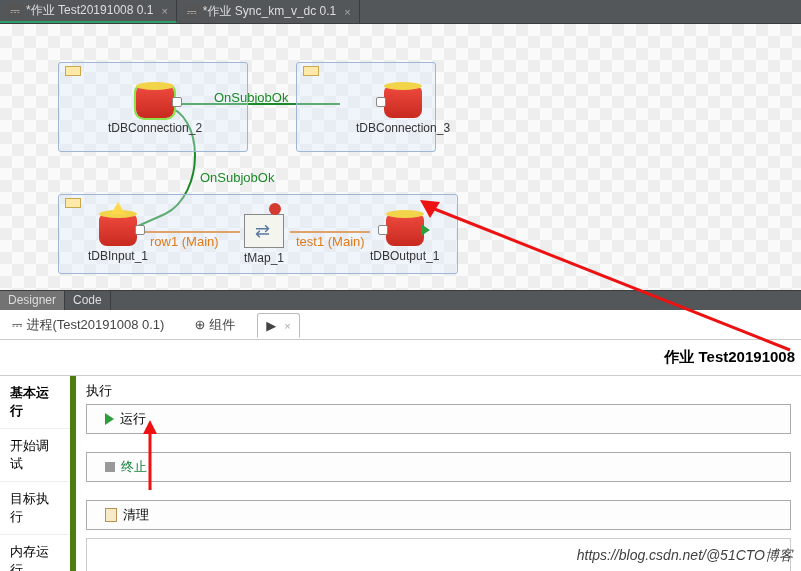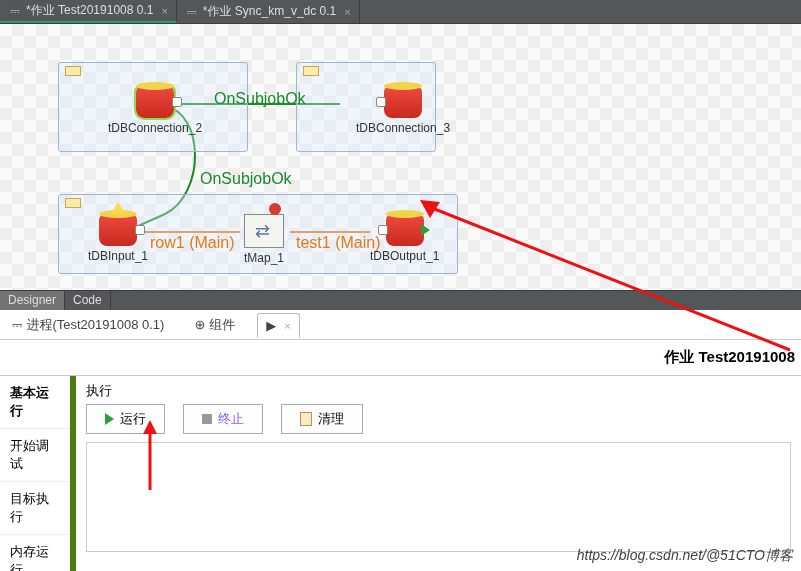--- a/index.html
+++ b/index.html
@@ -25,41 +25,41 @@
 .plug { position:absolute; top:11px; width:10px; height:10px; background:#fff; border:1px solid #888; border-radius:2px; }
 .plug.r { right:-8px; } .plug.l { left:-8px; }
 .arrow-r { position:absolute; right:-6px; top:10px; width:0;height:0;border-top:6px solid transparent;border-bottom:6px solid transparent;border-left:9px solid #2e9e3a; }
 .tmap-ico { width:40px; height:34px; border:1px solid #888; background:#f4f5ee; position:relative; }
 .tmap-ico span { position:absolute; font-size:18px; color:#5b7aa3; left:10px; top:5px; }
 .warn { position:absolute; top:-12px; left:12px; width:14px; height:12px; background:#ffd94a; clip-path: polygon(50% 0,100% 100%,0 100%); }
 .err { position:absolute; top:-12px; left:24px; width:12px; height:12px; background:#d53a2e; border-radius:50%; }
 .lbl { font-size: 12px; color:#333; margin-top:3px; white-space: nowrap; }
 
 svg.wires { position:absolute; top:0; left:0; width:100%; height:100%; pointer-events:none; }
-.wire-lbl { position:absolute; font-size:16px; }
+.wire-lbl { position:absolute; font-size:13px; }
 .green { color:#1a8a28; } .orange { color:#e07b1a; }
 
 .divider { background:#545759; height:20px; border-top:1px solid #3a3c3e; display:flex; }
 .div-tab { padding:2px 8px; font-size:12px; color:#ddd; border-right:1px solid #3a3c3e; }
 .div-tab.first { background:#737373; }
 
 .bottom-tabs { height:30px; border-bottom:1px solid #ccc; display:flex; align-items:center; font-size:13px; color:#444; padding-left:4px; gap:14px; }
 .btab { display:flex; align-items:center; gap:4px; padding:4px 8px; }
 .btab.active { border:1px solid #bbb; border-bottom:1px solid #fff; border-radius:3px 3px 0 0; background:#fff; position:relative; top:1px; }
 
 .job-title { font-size:15px; font-weight:bold; padding:8px 6px;text-align:right; }
 .run-area { display:flex; border-top:1px solid #ccc; }
 .sidebar { width:76px; border-right:6px solid #4d7c0f; }
 .side-item { font-size:13px; padding:8px 10px; border-bottom:1px solid #eee; cursor:pointer; }
 .side-item.active { font-weight:bold; }
 .exec-panel { flex:1; padding:6px 10px; }
 .exec-label { font-size:13px; margin-bottom:4px; }
-.btn-row { display:flex; gap:18px; margin-bottom:8px; }
+.btn-row { display:flex; gap:18px; margin-bottom:8px;flex-direction:column; }
 .btn { border:1px solid #aaa; background:#fdfdfd; padding:5px 18px; font-size:13px; display:flex; align-items:center; gap:6px; cursor:pointer; }
-.btn.disabled { color:#8b5cf6; }
+.btn.disabled { color:#15803d; }
 .play { width:0;height:0;border-top:6px solid transparent;border-bottom:6px solid transparent;border-left:9px solid #2e9e3a; }
 .stop { width:10px; height:10px; background:#999; }
 .clean { width:12px; height:14px; border:1px solid #b89255; background:#f7eac8; }
 .output { border:1px solid #ccc; height:110px; }
 
 .red-arrow { position:absolute; pointer-events:none; }
 .watermark { position:absolute; bottom:6px; right:8px; color:#404040; font-size:14px; font-style:italic; }
 </style>
 </head>
 <body>

